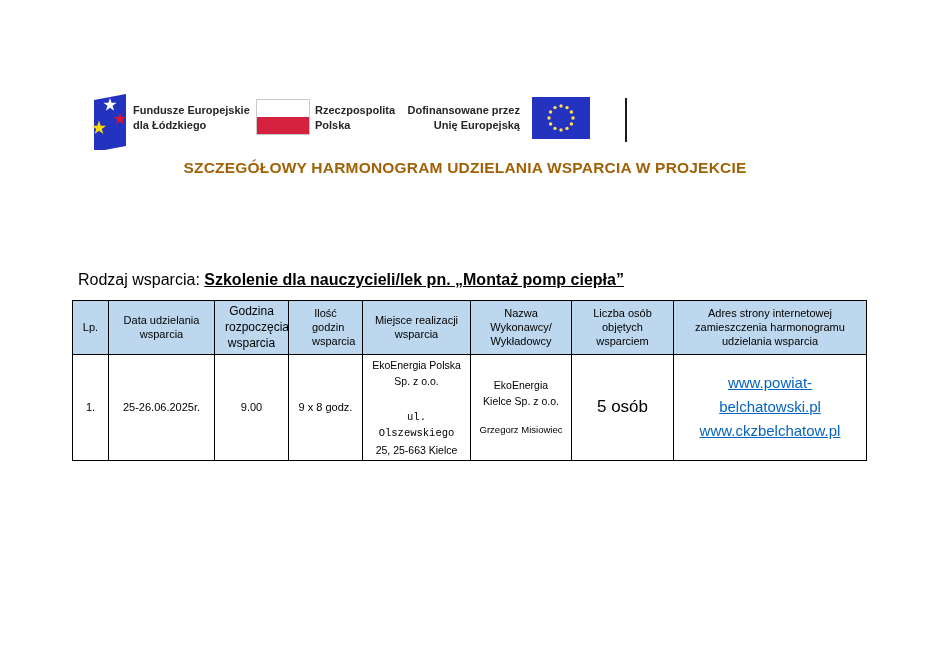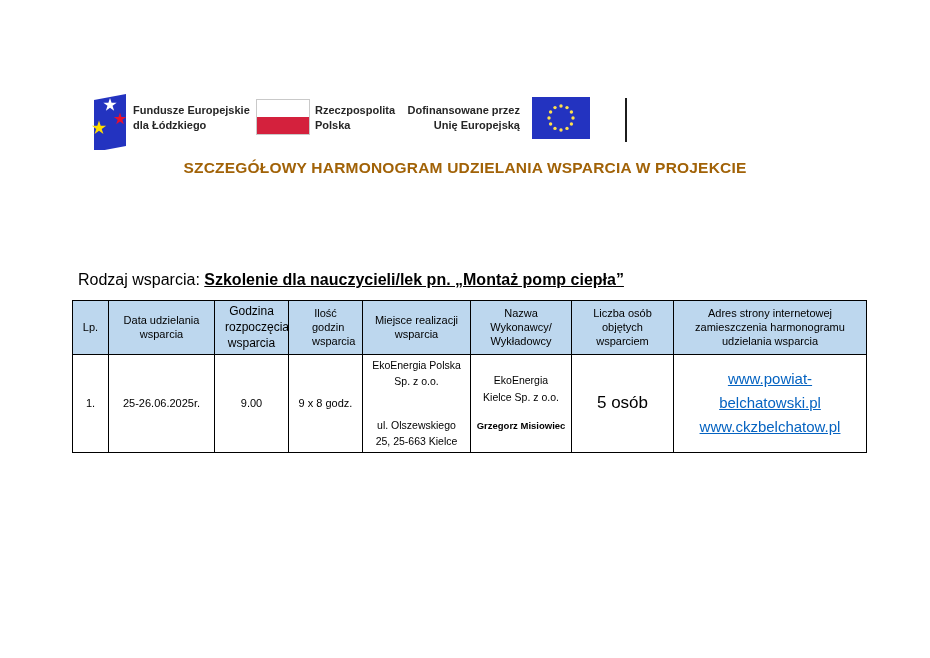--- a/index.html
+++ b/index.html
@@ -40,22 +40,22 @@
   }
   table.schedule th,table.schedule td{
     border:1px solid #000;padding:2px 4px;vertical-align:middle;text-align:center;
     overflow:hidden;box-sizing:border-box;
   }
   table.schedule{border:1.5px solid #000;}
   thead th{background:#bdd7ee;font-weight:400;height:50px;line-height:1.3;}
   th.small-header{font-size:12px;line-height:1.35;}
   tbody td{height:91px;vertical-align:top;padding-top:5px;line-height:1.5;}
   td.cell-place,td.cell-contractor{font-size:10.5px;line-height:1.55;}
-  .gap-line{margin-top:28px;}
-  .person-line{margin-top:14px;font-size:9.5px;font-weight:bold;}
+  .gap-line{margin-top:20px;font-family:Liberation Mono, monospace;}
+  .person-line{margin-top:14px;font-size:9.5px;}
   td.cell-participants{padding-top:24px;font-size:17px;}
   td.cell-links{text-align:left;padding:22px 4px 0 12px;font-size:15px;}
   td.cell-links a{color:#0563c1;text-decoration:underline;display:block;line-height:1.6;}
   
   svg text{font-family:"DejaVu Sans","Liberation Sans",sans-serif;}
 </style>
 </head>
 <body>
 
 <div class="page">

